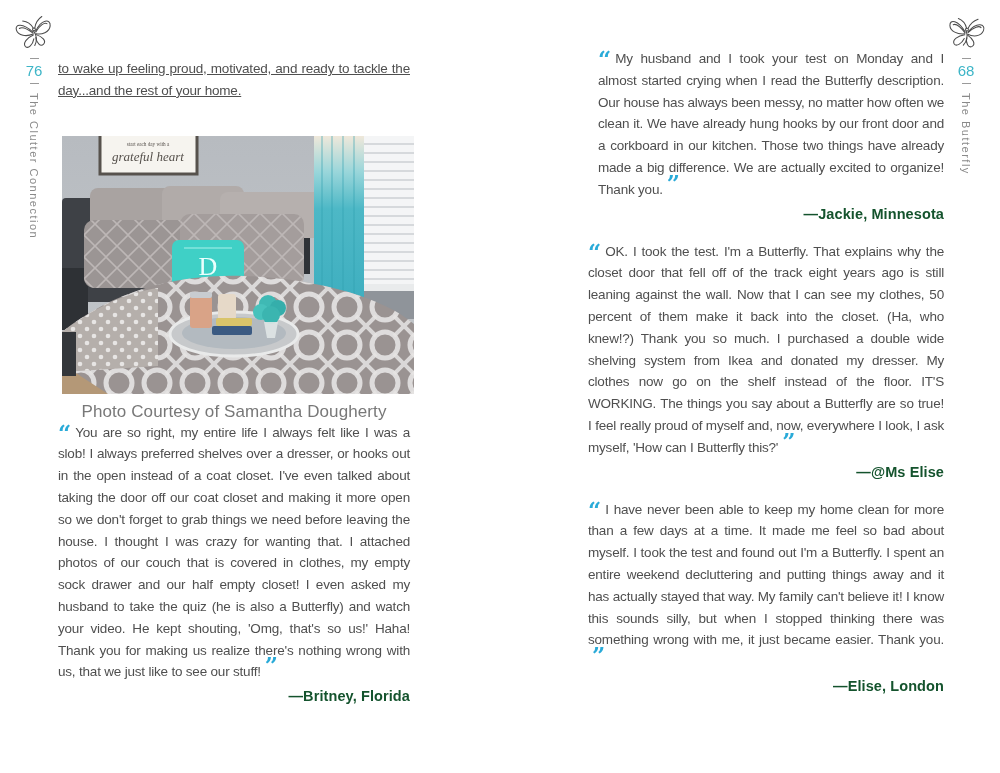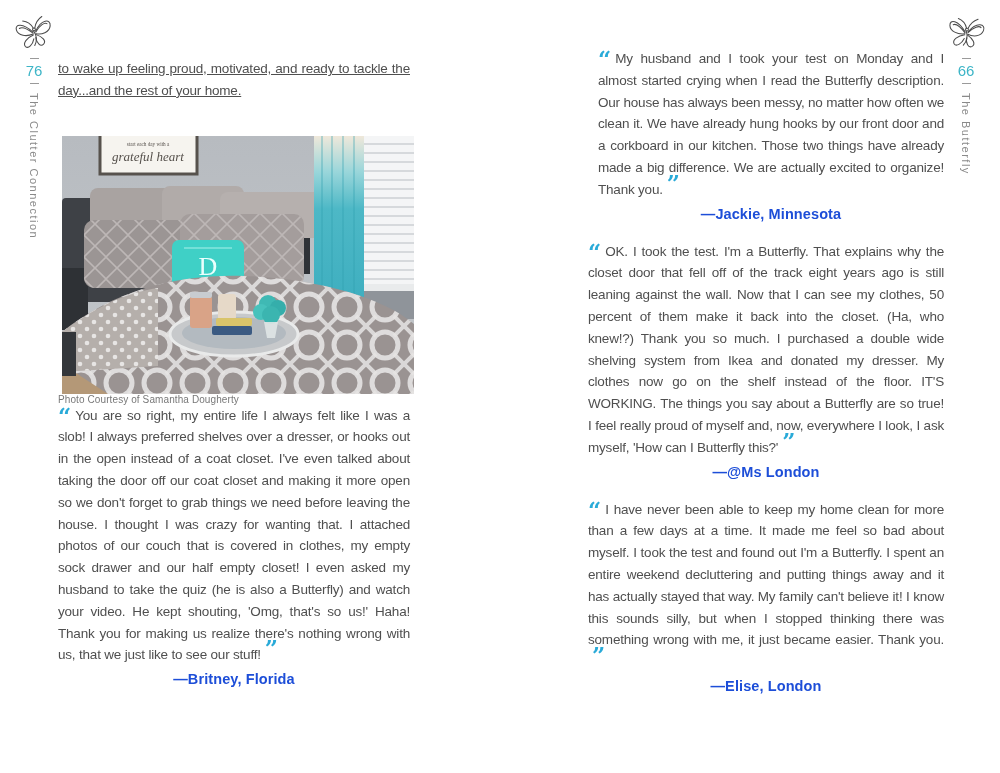--- a/index.html
+++ b/index.html
@@ -25,36 +25,36 @@
   .page-col.right{left:588px;width:356px;}
   .body-text{
     color:#4f4f4f;font-size:13.5px;letter-spacing:-0.2px;line-height:21.8px;
     text-align:justify;margin:0;
   }
   .intro{margin-top:10px;text-decoration:underline;}
   
   .photo-fig{margin:34px 0 0 4px;}
   .photo-fig svg{display:block;}
   .photo-caption{
-    color:#787878;font-size:10px;letter-spacing:0.1px;
+    text-align:center;color:#787878;font-size:17px;letter-spacing:0.1px;margin-top:8px;
   }
   
   .section-heading{
     font-size:17px;font-weight:bold;color:#101010;margin:30px 0 0 0;letter-spacing:0.2px;
   }
   .testimonial{}
   .testimonial.follow{margin-top:19px;}
   .oq,.cq{
     color:#29aad8;font-family:"DejaVu Serif", serif;font-weight:bold;
     font-size:23px;letter-spacing:-2px;line-height:0;display:inline-block;
   }
   .oq{position:relative;top:4px;margin-right:6px;}
   .cq{position:relative;top:-3px;margin-left:4px;}
   .attribution{
-    text-align:center;font-weight:bold;color:#1d4ed8;font-size:14.5px;
+    text-align:right;font-weight:bold;color:#14532d;font-size:14.5px;
     margin:5px 0 0 0;letter-spacing:0.1px;
   }
 </style>
 </head>
 <body>
 
 <div class="spine spine-left">
   <svg class="butterfly" viewBox="0 0 44 44">
     <g fill="none" stroke="#4c4c4c" stroke-width="1.1" stroke-linecap="round" transform="rotate(-8 22 22)">
       <path d="M22 20 C24 24 24.5 30 21 35"></path>
@@ -84,21 +84,21 @@
       <path d="M23.6 16.8 C25 12 28.5 8 32.5 6"></path>
       <path d="M21 21 C12 10 3 9.5 4.2 16.5 C5.2 22.5 13.5 25 21 23"></path>
       <path d="M24 20.5 C31.5 8.5 41.5 9.5 39.8 17 C38 24 29.5 25 24 23"></path>
       <path d="M21 24 C14 26 8.5 31 11.2 34.8 C13.8 38 19 34 21 28"></path>
       <path d="M24 24 C30 27 34 32 30.3 35 C26.5 37.8 23.2 32 23.2 27"></path>
       <path d="M21 22 C15.5 16.5 10 13.8 7.5 15.2"></path>
       <path d="M24 21.3 C29 14.5 34.8 12.3 36.8 14.2"></path>
     </g>
   </svg>
   <div class="tick"></div>
-  <div class="page-num">66</div>
+  <div class="page-num">68</div>
   <div class="tick"></div>
   <div class="spine-title">The Butterfly</div>
 </div>
 
 <div class="page-col left">
 
   <p class="body-text intro">to wake up feeling proud, motivated, and ready to tackle the day...and the rest of your home.</p>
 
   <figure class="photo-fig">
     <svg width="352" height="258" viewBox="0 0 352 258">
@@ -211,20 +211,20 @@
 
 <div class="page-col right">
 
   <div class="testimonial" style="margin-top:0;margin-left:10px;">
     <p class="body-text"><span class="oq">“</span><span>My husband and I took your test on Monday and I almost started crying when I read the Butterfly description. Our house has always been messy, no matter how often we clean it. We have already hung hooks by our front door and a corkboard in our kitchen. Those two things have already made a big difference. We are actually excited to organize! Thank you.</span><span class="cq">”</span></p>
     <p class="attribution">—Jackie, Minnesota</p>
   </div>
 
   <div class="testimonial follow">
     <p class="body-text"><span class="oq">“</span><span>OK. I took the test. I'm a Butterfly. That explains why the closet door that fell off of the track eight years ago is still leaning against the wall. Now that I can see my clothes, 50 percent of them make it back into the closet. (Ha, who knew!?) Thank you so much. I purchased a double wide shelving system from Ikea and donated my dresser. My clothes now go on the shelf instead of the floor. IT'S WORKING. The things you say about a Butterfly are so true! I feel really proud of myself and, now, everywhere I look, I ask myself, 'How can I Butterfly this?'</span><span class="cq">”</span></p>
-    <p class="attribution">—@Ms London</p>
+    <p class="attribution">—@Ms Elise</p>
   </div>
 
   <div class="testimonial follow">
     <p class="body-text"><span class="oq">“</span><span>I have never been able to keep my home clean for more than a few days at a time. It made me feel so bad about myself. I took the test and found out I'm a Butterfly. I spent an entire weekend decluttering and putting things away and it has actually stayed that way. My family can't believe it! I know this sounds silly, but when I stopped thinking there was something wrong with me, it just became easier. Thank you.</span><span class="cq">”</span></p>
     <p class="attribution">—Elise, London</p>
   </div>
 </div>
 
 </body></html>

